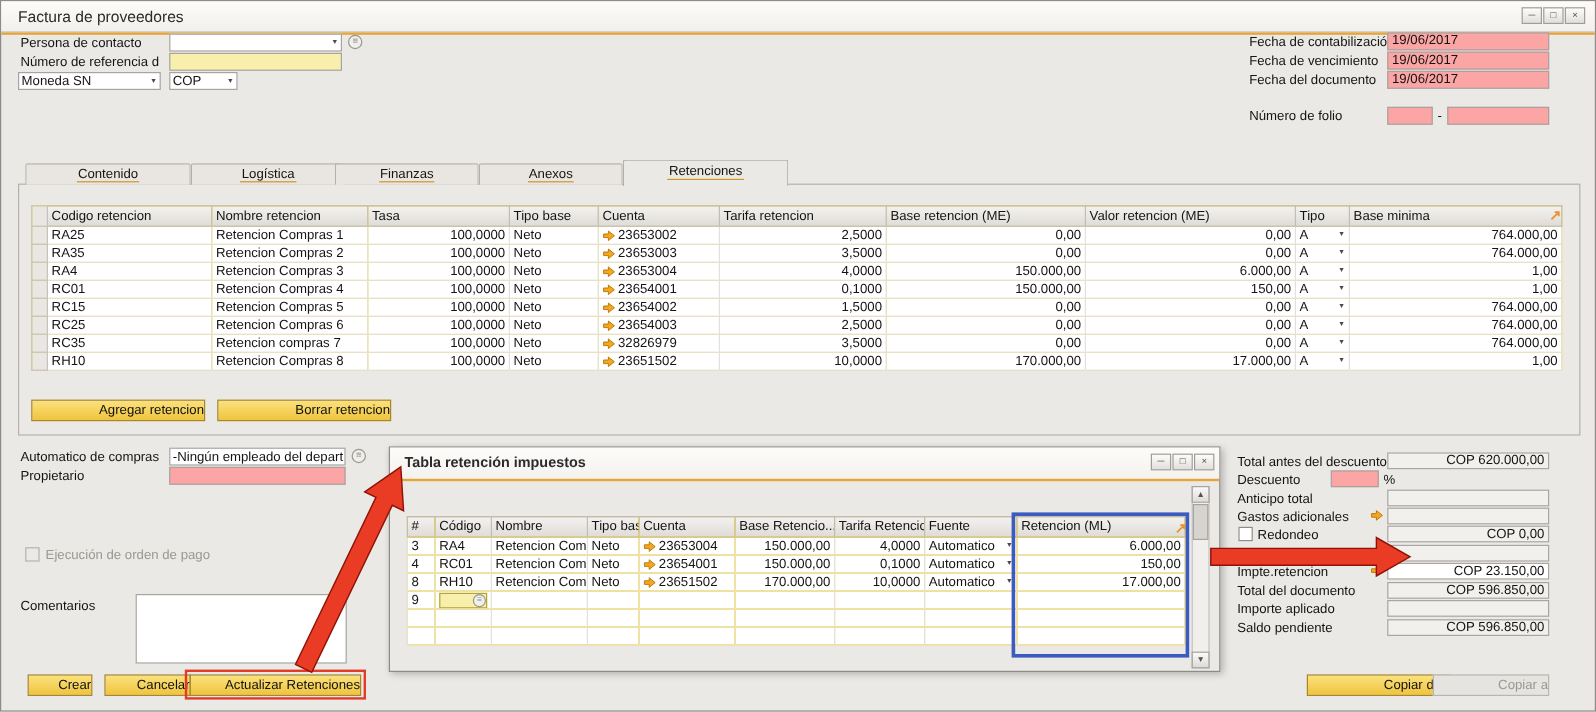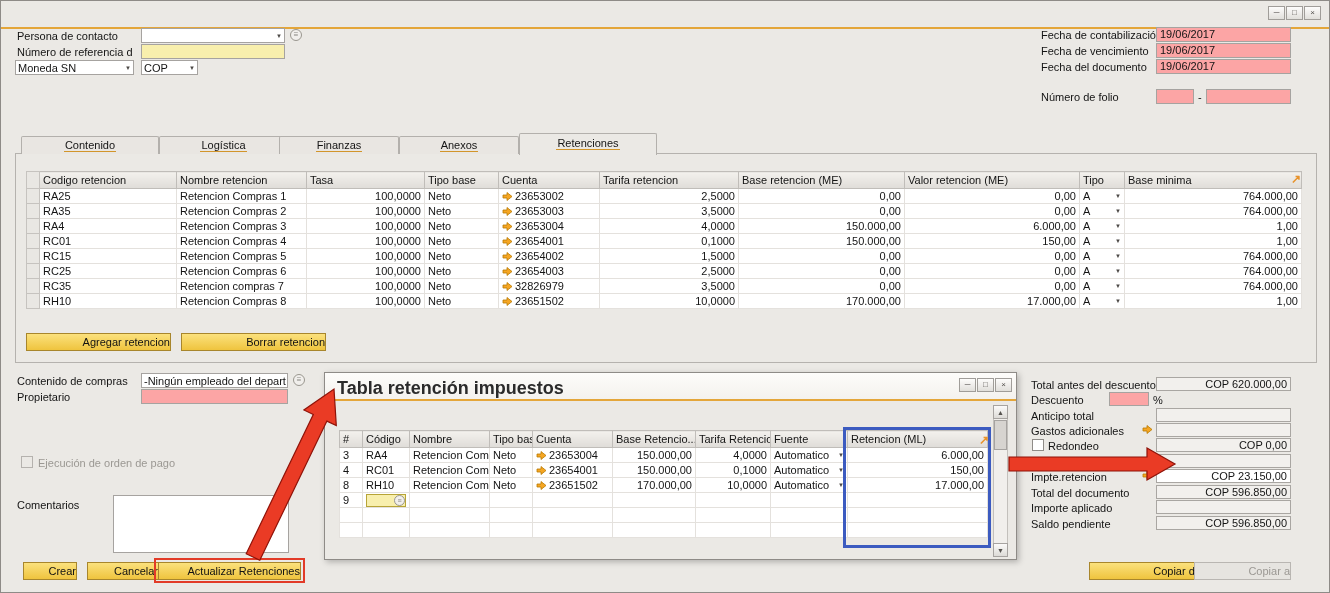--- a/index.html
+++ b/index.html
@@ -30,37 +30,40 @@
   table.grid td.sel,table.grid th.sel{background:#e9e7e3;border-color:#c6c3bf}
   .num{text-align:right}
   .cellflex{display:flex;align-items:center;gap:2px;height:100%}
   .linkarrow{flex:none;display:inline-flex;align-items:center}
   .chk{position:absolute;width:12px;height:12px;border:1px solid #8f8c88;background:#fff}
   .chk.dis{border-color:#b5b2ae;background:#ebe9e5}
   .circle-icon{position:absolute;width:12px;height:12px;border:1px solid #9a978f;border-radius:50%;background:#f1efec;color:#8a8782;font-size:8px;line-height:10px;text-align:center}
   .expand-icon{position:absolute;color:#e8932c;font-weight:bold;font-size:12px}
   .modal{position:absolute;left:323px;top:371px;width:693px;height:188px;background:#ebe9e5;border:1px solid #8e8b87;box-shadow:2px 2px 6px rgba(0,0,0,.25);z-index:30}
   .modal .mtitle{position:absolute;left:0;top:0;width:100%;height:26px;background:linear-gradient(#fdfcfa,#f4f2ee)}
-  .modal .mtitle .t{position:absolute;left:12px;top:5px;font-size:18px;font-weight:bold;color:#2b2b2b}
+  .modal .mtitle .t{position:absolute;left:12px;top:5px;font-size:12px;font-weight:bold;color:#2b2b2b}
   .modal .maccent{position:absolute;left:0;top:26px;width:100%;height:2px;background:#e4a63a}
   .scroll{position:absolute;background:#f1efec;border:1px solid #c3c0bc}
   .scrollbtn{position:absolute;width:15px;height:14px;background:linear-gradient(#fbfaf9,#dddbd7);border:1px solid #a6a3a0;font-size:7px;text-align:center;line-height:13px;color:#55524e}
   .thumb{position:absolute;background:#d7d4d0;border:1px solid #a6a3a0}
   .ann{position:absolute;pointer-events:none}
   .redbox{border:2px solid #e23b28;z-index:45}
   .bluebox{border:3px solid #3c5bc0;z-index:44}
   svg.arrows{position:absolute;left:0;top:0;z-index:50;pointer-events:none}
   .activecell{background:#f8efad;border:1px solid #b7a437;height:13px;display:flex;align-items:center}
   .activecell .ci{margin-left:auto;width:11px;height:11px;border:1px solid #9a978f;border-radius:50%;background:#f1efec;color:#8a8782;font-size:7px;line-height:9px;text-align:center}
 </style>
 </head>
 <body>
 
 <div id="app">
 
+  <div class="titlebar">
+    <span class="t">Factura de proveedores</span>
+  </div>
   <div class="winbtn" style="left:1267px;top:5px">─</div>
   <div class="winbtn" style="left:1285px;top:5px">□</div>
   <div class="winbtn" style="left:1303px;top:5px">×</div>
   <div class="accent"></div>
 
   <div class="lbl" style="left:16px;top:29px">Persona de contacto</div>
   <div class="combo" style="left:140px;top:27px;width:144px">
       <span class="dd">▼</span>
     </div>
   <div class="circle-icon" style="left:289px;top:28px">≡</div>
@@ -350,21 +353,21 @@
             </div>
           </td>
       <td class="num">1,00</td>
     </tr>
   </tbody>
   </table>
 
   <div class="btn" style="left:25px;top:332px;width:145px;z-index:4">Agregar retencion</div>
   <div class="btn" style="left:180px;top:332px;width:145px;z-index:4">Borrar retencion</div>
 
-  <div class="lbl" style="left:16px;top:374px">Contenido de compras</div>
+  <div class="lbl" style="left:16px;top:374px">Automatico de compras</div>
   <div class="combo" style="left:140px;top:372px;width:147px">
       <span>-Ningún empleado del depart</span>
       <span class="dd">▼</span>
     </div>
   <div class="circle-icon" style="left:292px;top:373px">≡</div>
 
   <div class="lbl" style="left:16px;top:390px">Propietario</div>
   <div class="input" style="left:140px;top:388px;width:147px"></div>
 
   <div class="chk dis" style="left:20px;top:455px"></div>

